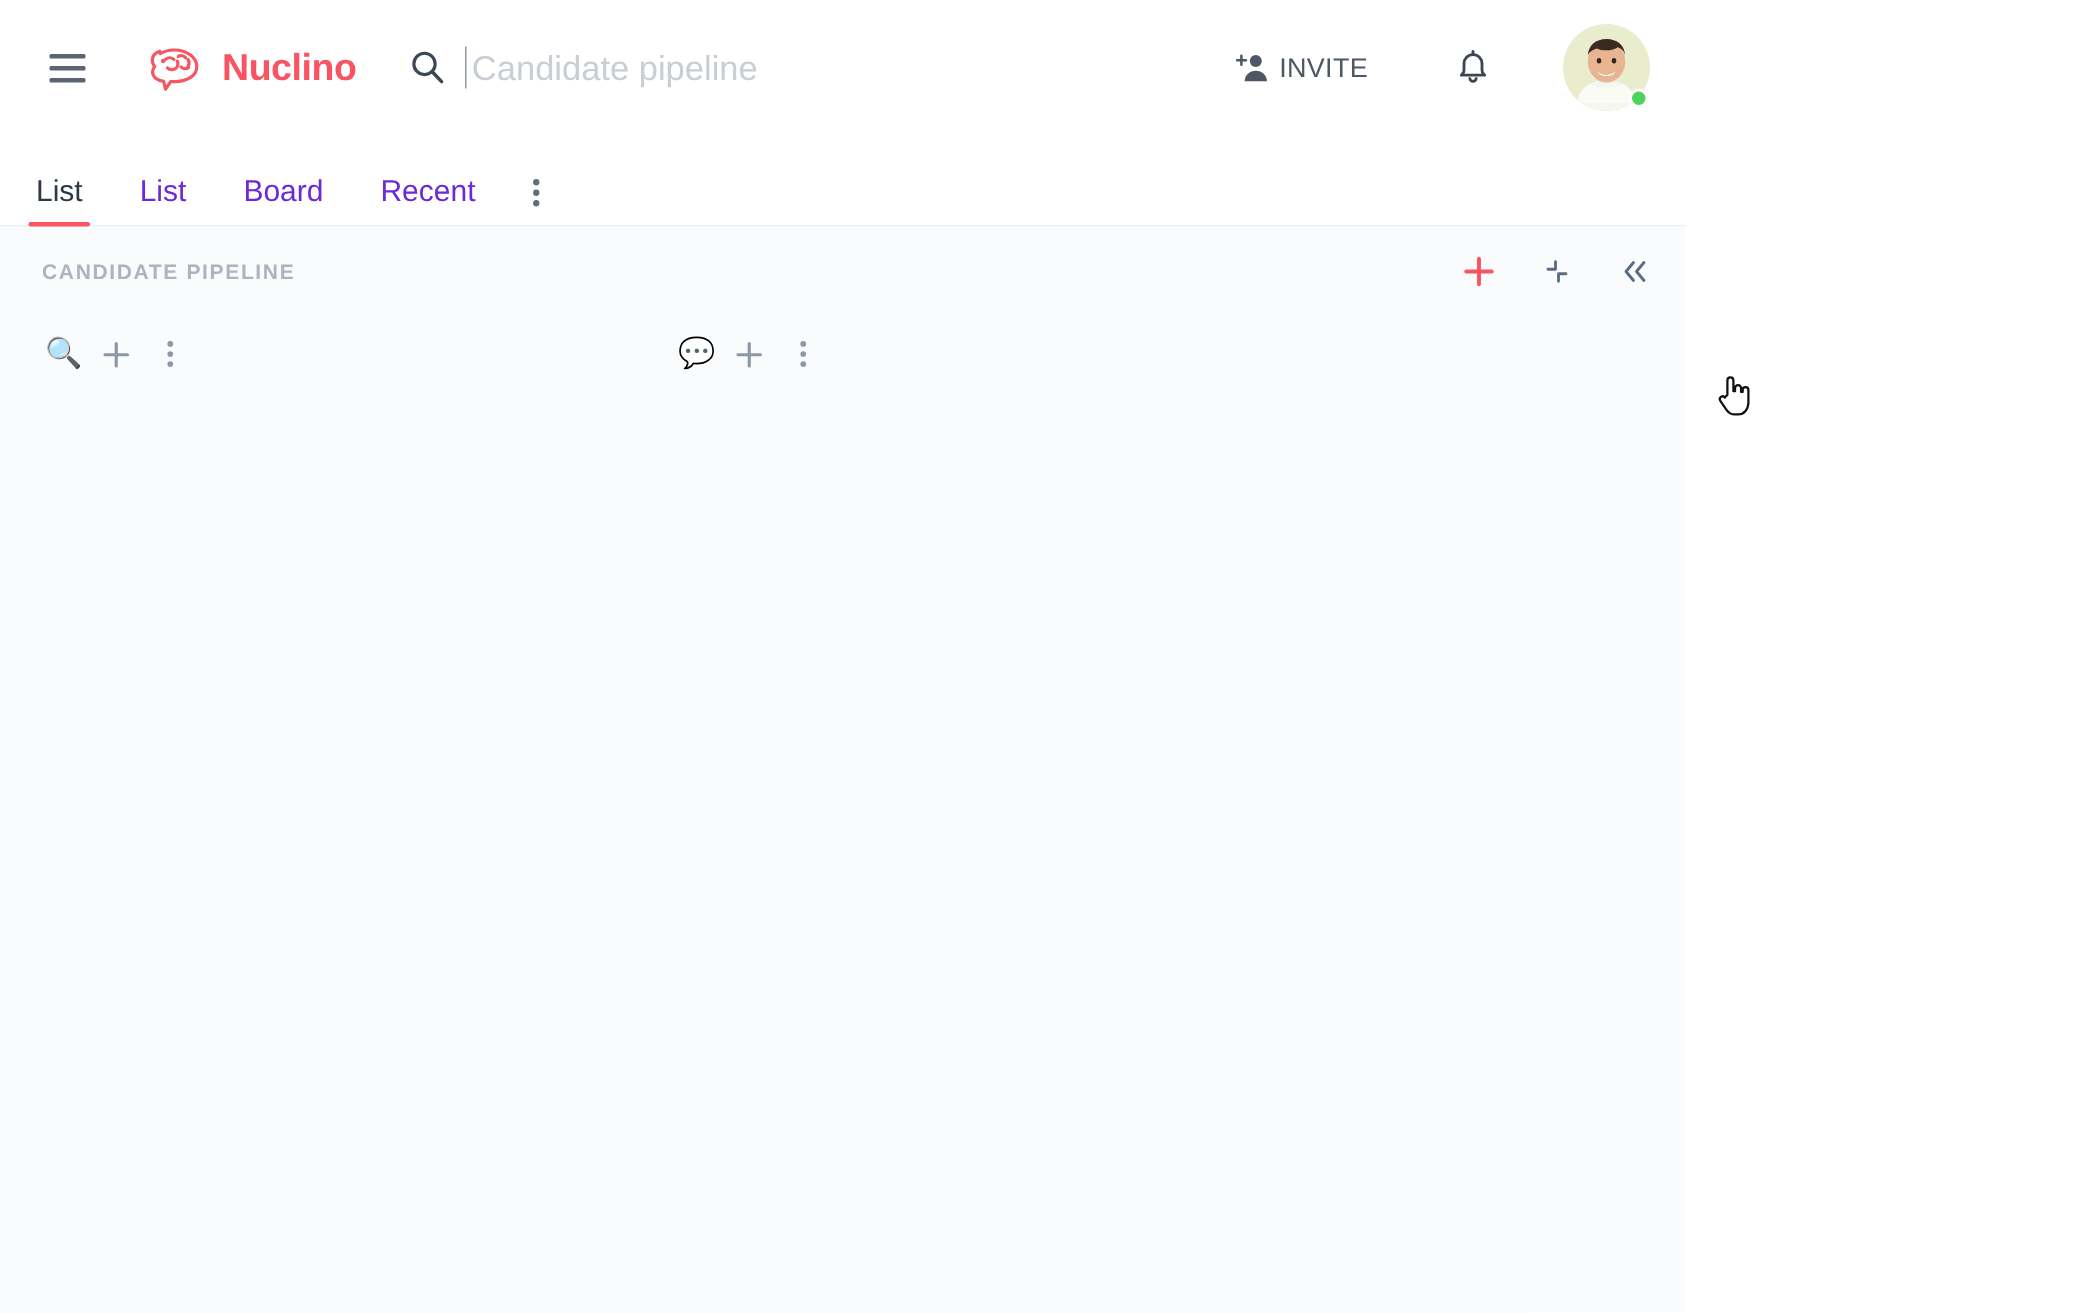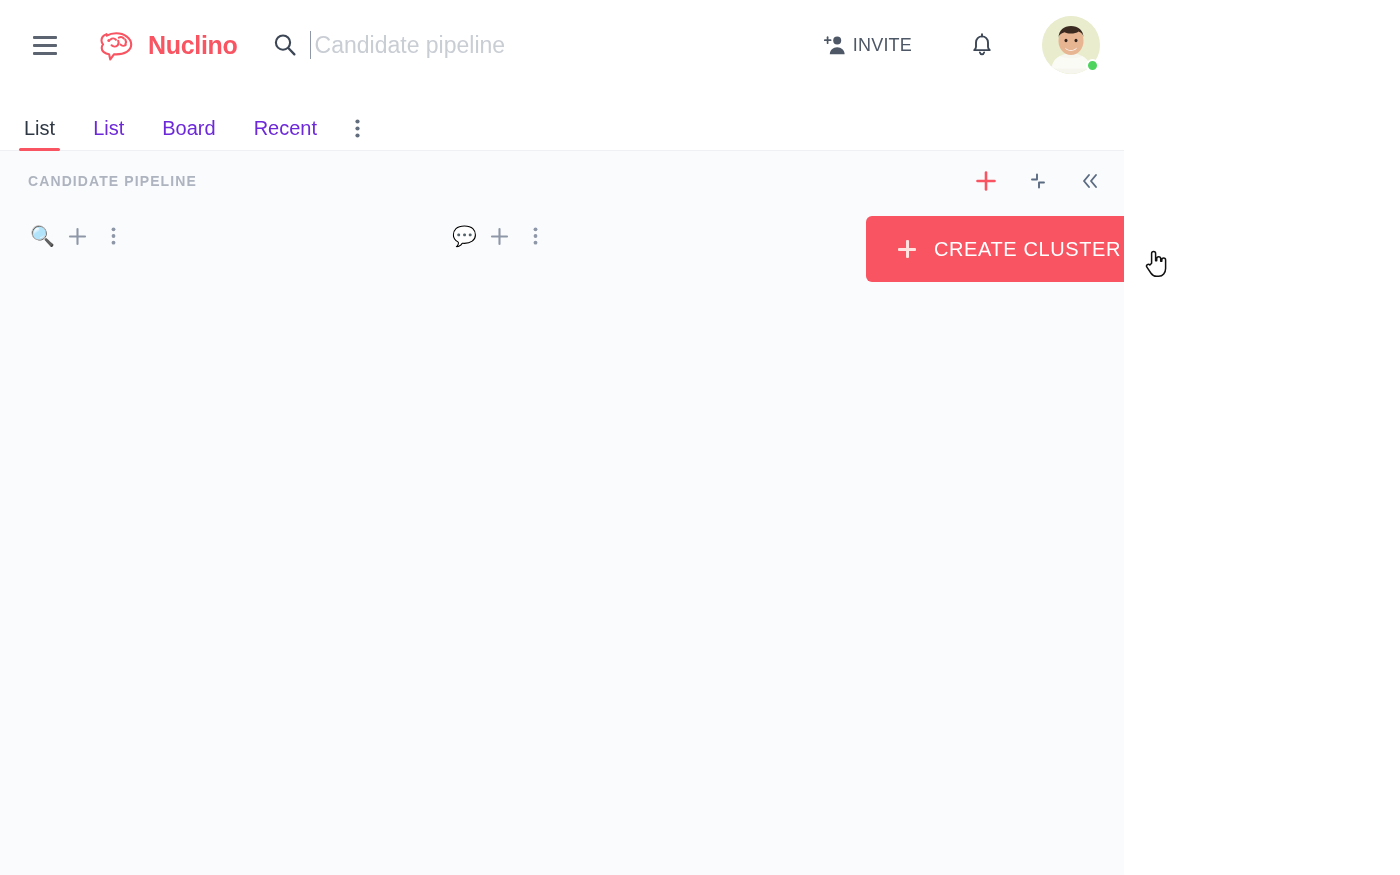--- a/index.html
+++ b/index.html
@@ -518,24 +518,20 @@
             <svg width="5" height="18" viewBox="0 0 5 18">
               <circle cx="2.5" cy="2.3" r="1.9" fill="#8d97a7"></circle>
               <circle cx="2.5" cy="9" r="1.9" fill="#8d97a7"></circle>
               <circle cx="2.5" cy="15.7" r="1.9" fill="#8d97a7"></circle>
             </svg>
           </div>
         </div>
         <div class="col-body"></div>
       </div>
 
-      <button class="create-cluster">
-        <span class="cc-plus"></span>
-        <span class="cc-label">CREATE CLUSTER</span>
-      </button>
 
     </div>
   </div>
 
   <svg class="cursor" viewBox="0 0 24 32" style="left: 1143px; top: 248px;">
     <path d="M8.6 15.2V5.6c0-1.2 0.9-2.1 2-2.1s2 0.9 2 2.1v7.2h1.1v-2.1c0-1.1 0.9-2 2-2s2 0.9 2 2v2.6h1.1v-1.4c0-1.1 0.9-1.9 1.9-1.9s1.9 0.8 1.9 1.9v8.5c0 4.4-2.8 7.9-6.8 7.9h-2.3c-2.5 0-4.1-1.1-5.5-3.1l-4.1-6c-0.6-0.9-0.4-2 0.4-2.6 0.9-0.6 2-0.4 2.6 0.4z" fill="#ffffff" stroke="#111111" stroke-width="1.5" stroke-linejoin="round"></path>
   </svg>
 
 </div>
 

